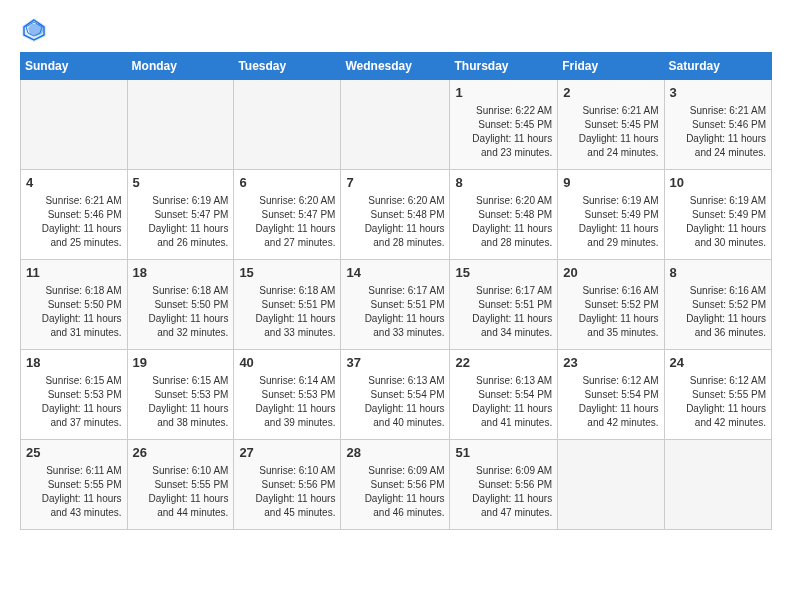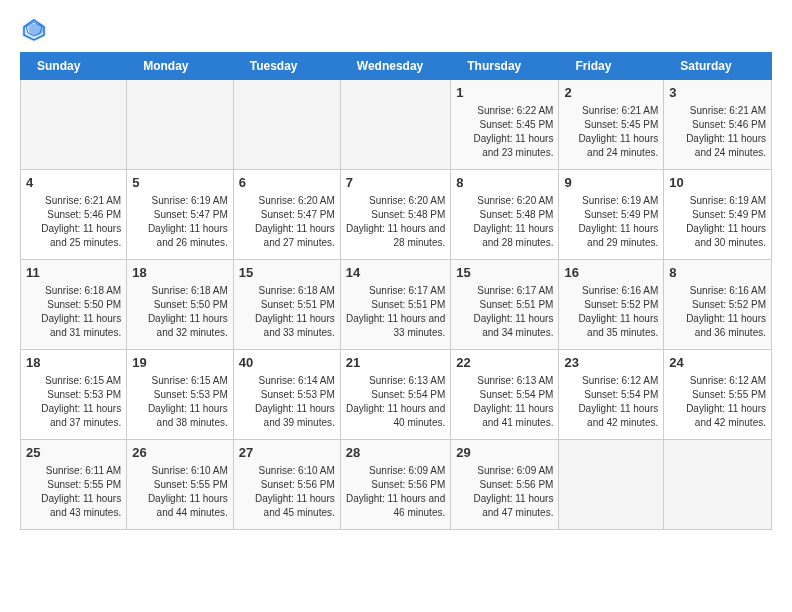--- a/index.html
+++ b/index.html
@@ -53,21 +53,21 @@
       color: #333;
     }
     table {
       width: 100%;
       border-collapse: collapse;
       font-size: 11px;
     }
     thead tr th {
       background-color: #2b7cd3;
       color: white;
-      padding: 6px 16px;
+      padding: 6px 4px;
       text-align: left;
       font-size: 12px;
       font-weight: bold;
       border: 1px solid #2b7cd3;
     }
     tbody tr td {
       border: 1px solid #ccc;
       padding: 4px 5px;
       vertical-align: top;
       width: 113px;
@@ -227,21 +227,21 @@
 Sunset: 5:51 PM
 Daylight: 11 hours and 33 minutes.</div>
         </td>
         <td>
           <span class="day-number">15</span>
           <div class="cell-content">Sunrise: 6:17 AM
 Sunset: 5:51 PM
 Daylight: 11 hours and 34 minutes.</div>
         </td>
         <td>
-          <span class="day-number">16</span>
+          <span class="day-number">20</span>
           <div class="cell-content">Sunrise: 6:16 AM
 Sunset: 5:52 PM
 Daylight: 11 hours and 35 minutes.</div>
         </td>
         <td>
           <span class="day-number">8</span>
           <div class="cell-content">Sunrise: 6:16 AM
 Sunset: 5:52 PM
 Daylight: 11 hours and 36 minutes.</div>
         </td>
@@ -259,21 +259,21 @@
 Sunset: 5:53 PM
 Daylight: 11 hours and 38 minutes.</div>
         </td>
         <td>
           <span class="day-number">40</span>
           <div class="cell-content">Sunrise: 6:14 AM
 Sunset: 5:53 PM
 Daylight: 11 hours and 39 minutes.</div>
         </td>
         <td>
-          <span class="day-number">21</span>
+          <span class="day-number">37</span>
           <div class="cell-content">Sunrise: 6:13 AM
 Sunset: 5:54 PM
 Daylight: 11 hours and 40 minutes.</div>
         </td>
         <td>
           <span class="day-number">22</span>
           <div class="cell-content">Sunrise: 6:13 AM
 Sunset: 5:54 PM
 Daylight: 11 hours and 41 minutes.</div>
         </td>
@@ -309,21 +309,21 @@
 Sunset: 5:56 PM
 Daylight: 11 hours and 45 minutes.</div>
         </td>
         <td>
           <span class="day-number">28</span>
           <div class="cell-content">Sunrise: 6:09 AM
 Sunset: 5:56 PM
 Daylight: 11 hours and 46 minutes.</div>
         </td>
         <td>
-          <span class="day-number">29</span>
+          <span class="day-number">51</span>
           <div class="cell-content">Sunrise: 6:09 AM
 Sunset: 5:56 PM
 Daylight: 11 hours and 47 minutes.</div>
         </td>
         <td class="empty-cell"></td>
         <td class="empty-cell"></td>
       </tr>
     </tbody>
 </table>
 

